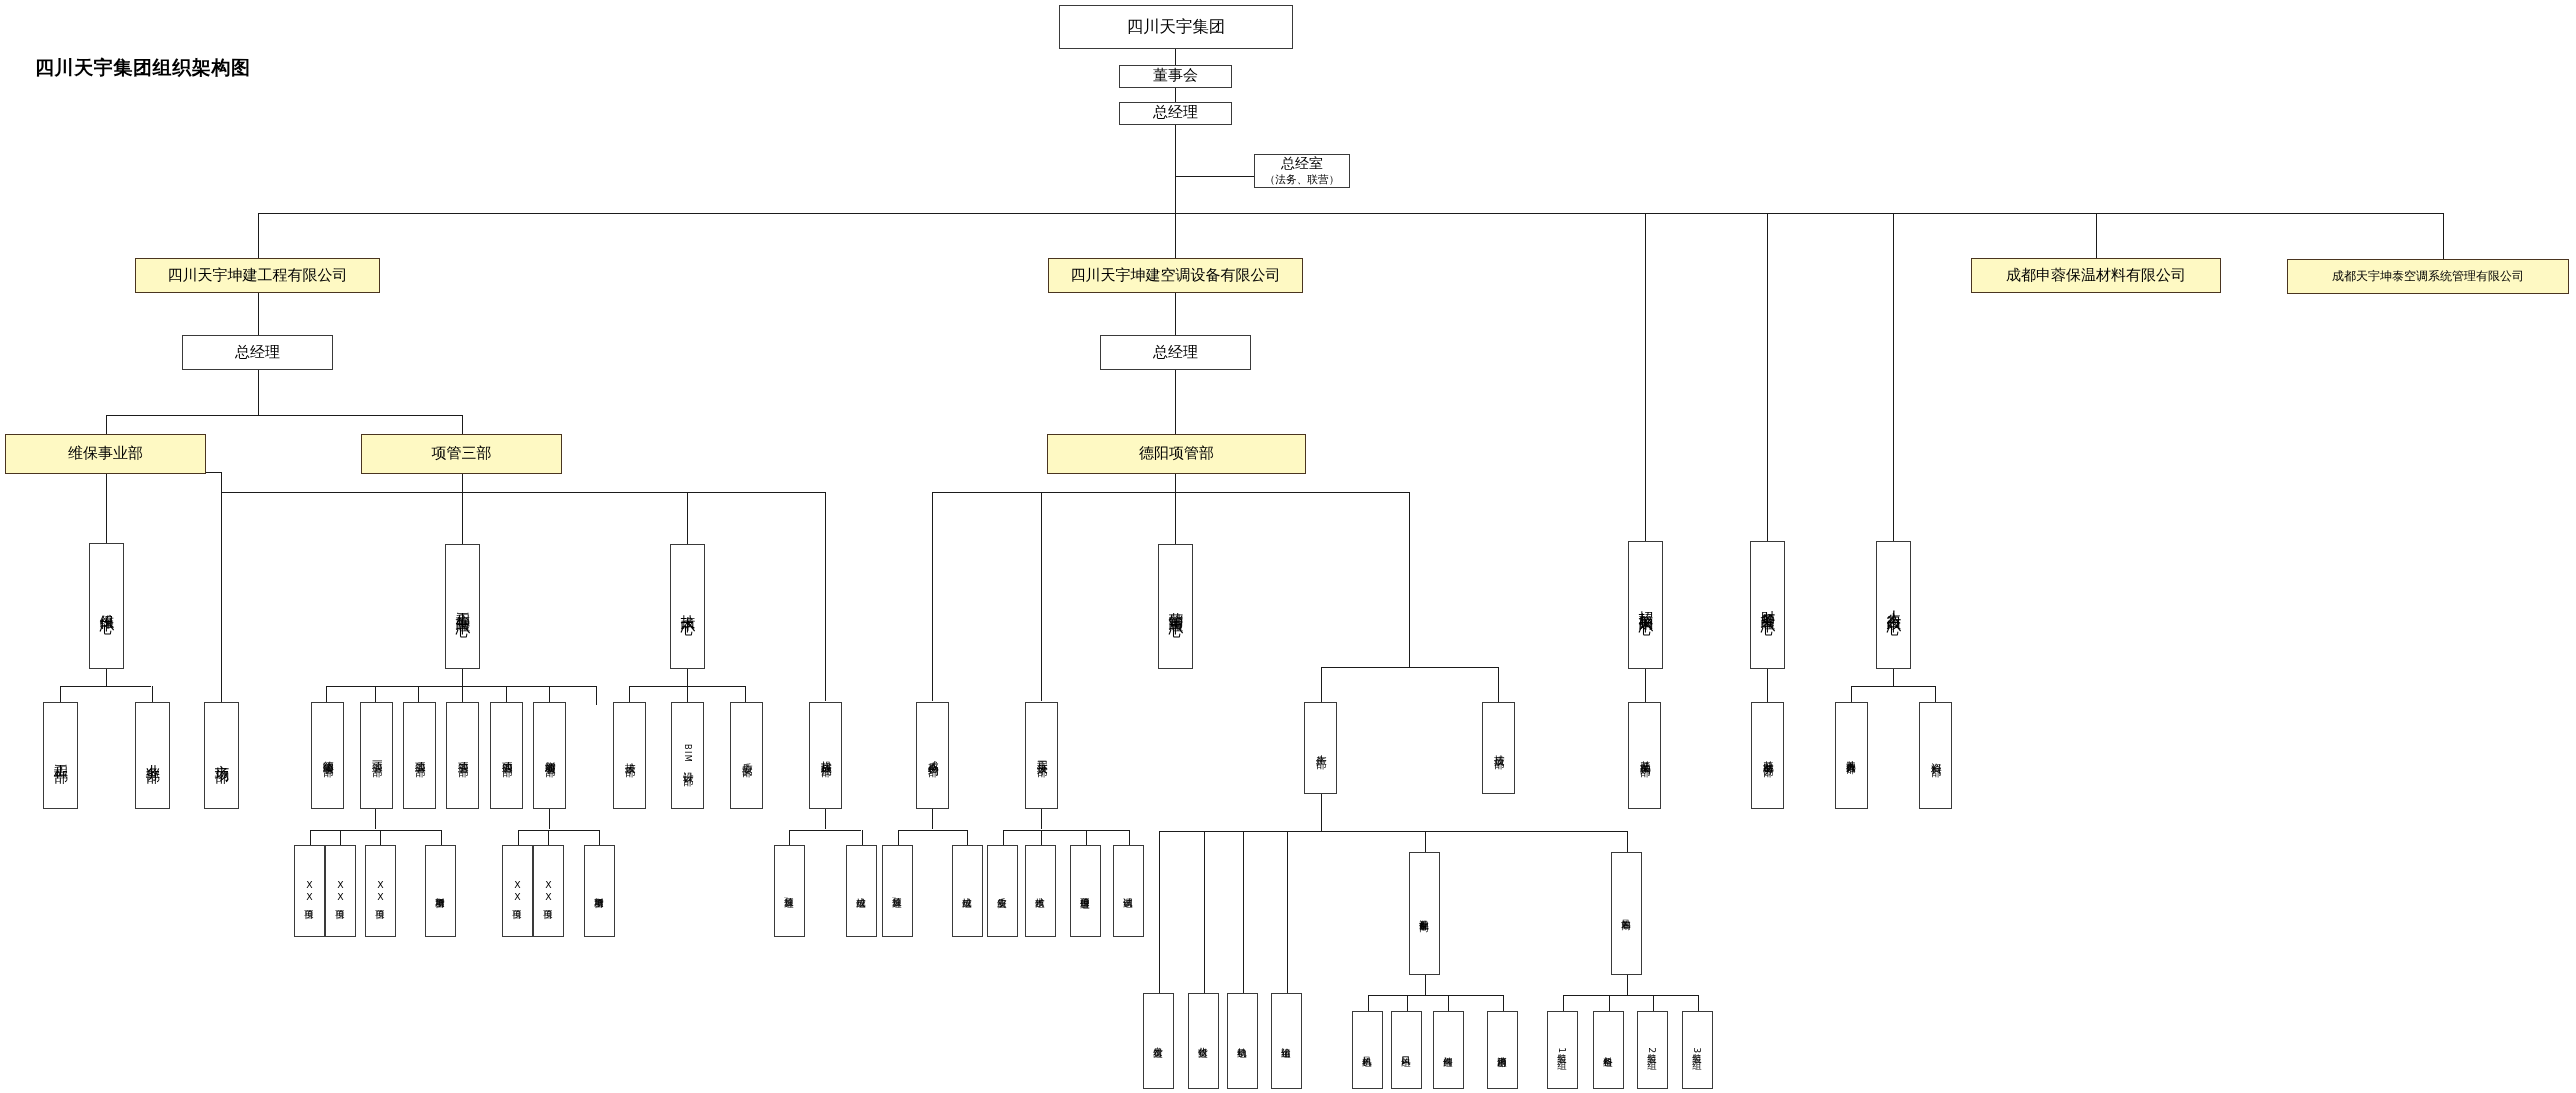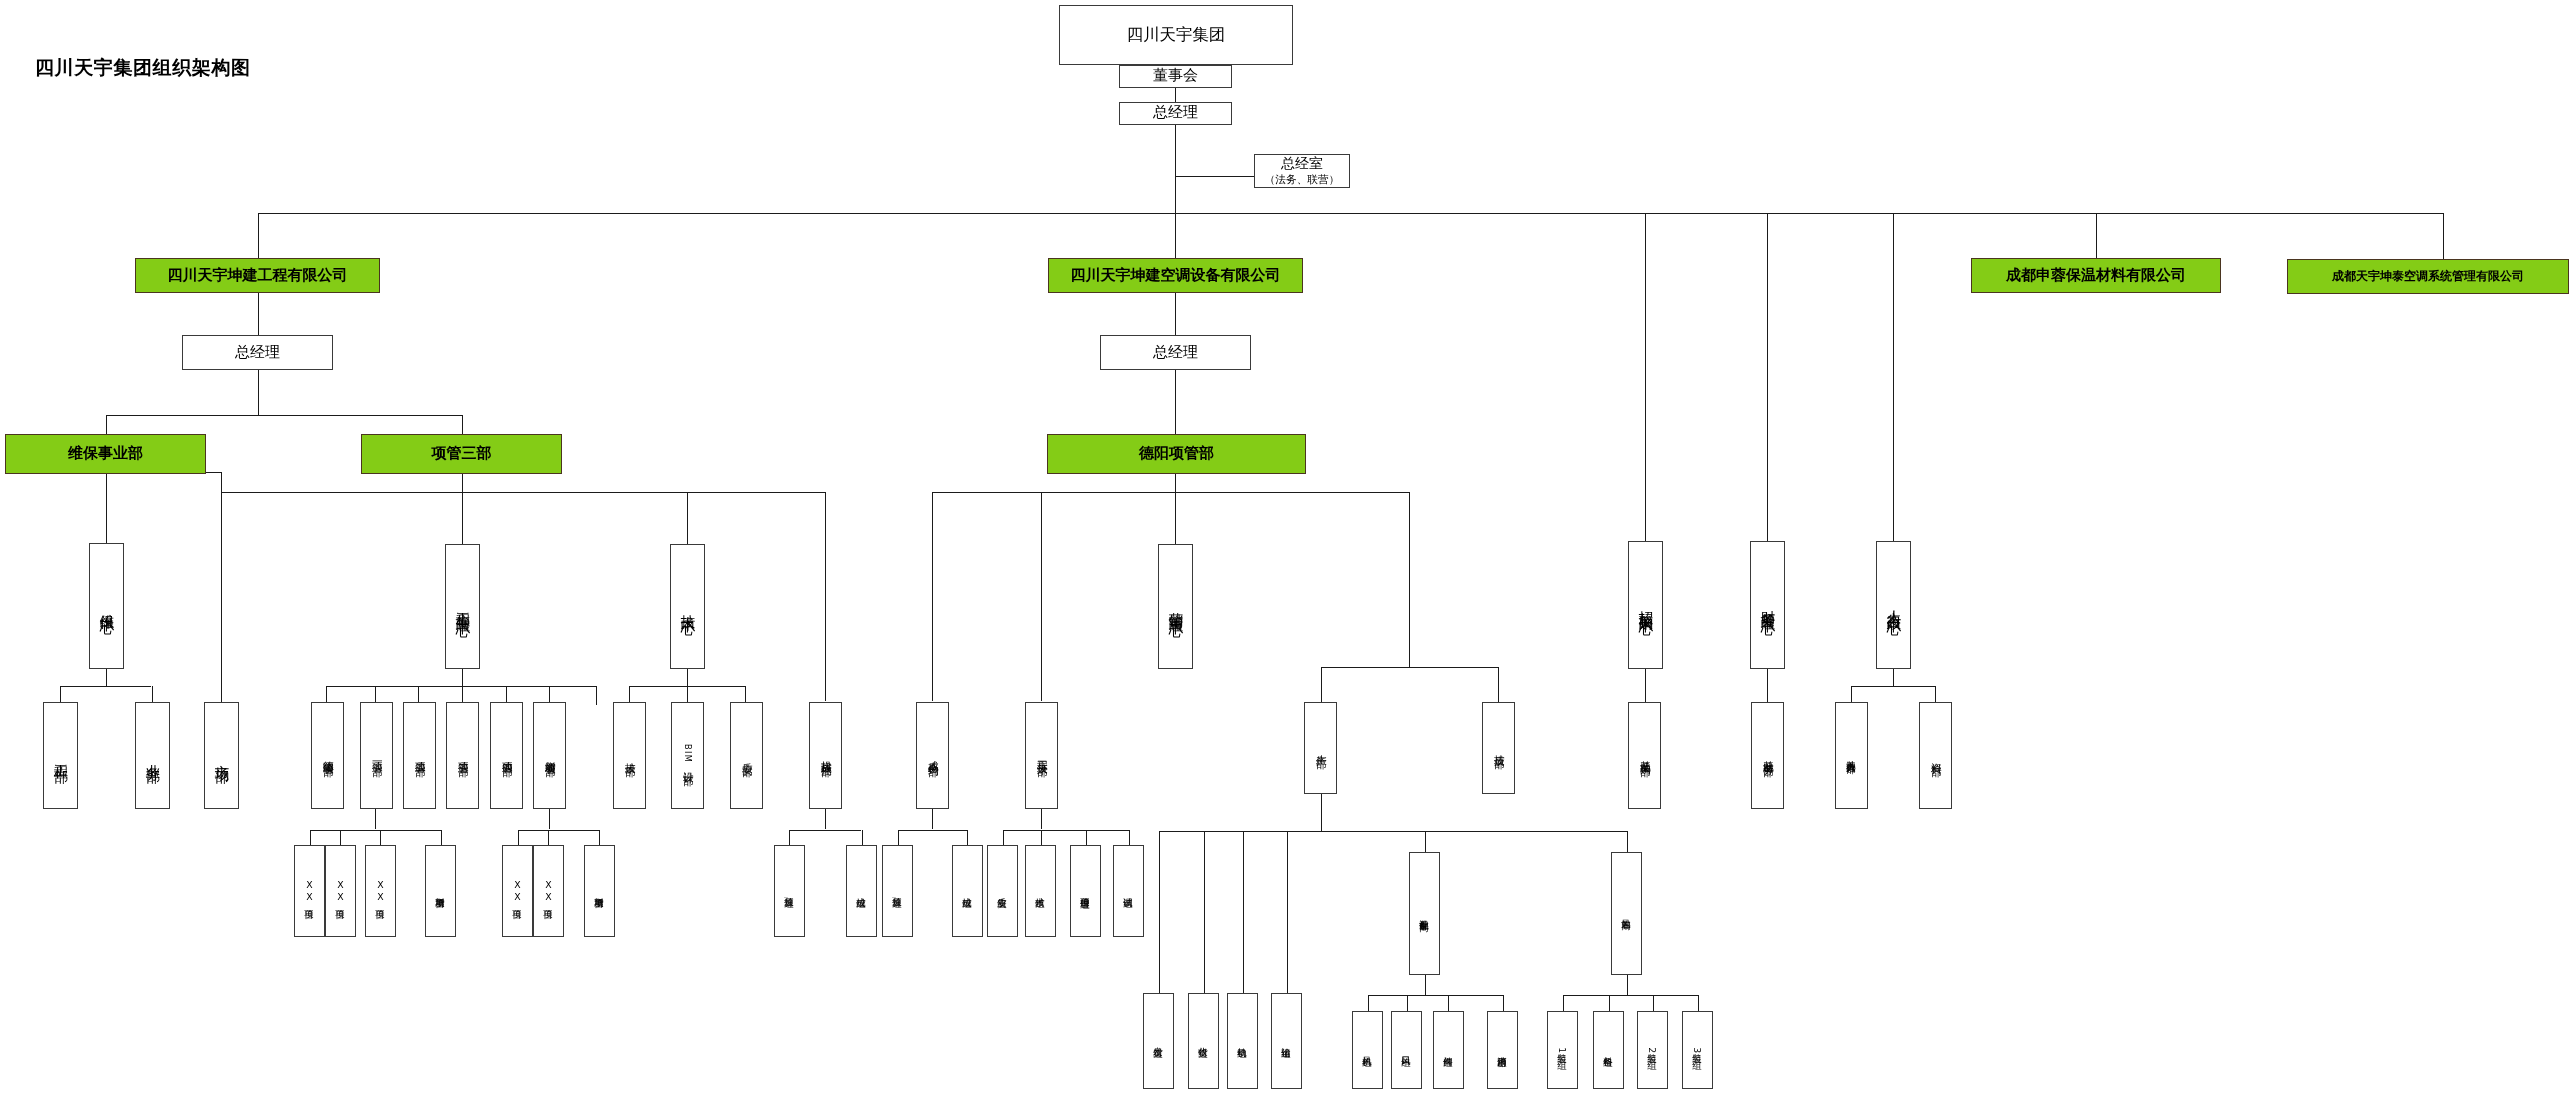--- a/index.html
+++ b/index.html
@@ -31,23 +31,23 @@
     background:#ffffff;
     color:#000000;
     display:flex;
     align-items:center;
     justify-content:center;
     text-align:center;
     line-height:1.18;
     z-index:3;
   }
   .node.orange{
-    background:#84cc16;
+    background:#fef9c3;
     border:1.3px solid #4a3520;
-    font-weight:bold;
+    font-weight:normal;
   }
   
   .h-text{
     writing-mode:horizontal-tb;
     font-size:15px;
     padding:1.3px 2.5px;
   }
   .h-text.big{font-size:16.4px;}
   .h-text.small{font-size:12px;}
   
@@ -203,21 +203,21 @@
   <div class="ln v" style="left:1653px;top:995px;height:15.7px;"></div>
   <div class="ln v" style="left:1698px;top:995px;height:15.7px;"></div>
 
   <div class="ln v" style="left:1645px;top:669px;height:33px;"></div>
   <div class="ln v" style="left:1767px;top:669px;height:33px;"></div>
   <div class="ln v" style="left:1893px;top:669px;height:17.6px;"></div>
   <div class="ln h" style="left:1851px;top:686px;width:84px;"></div>
   <div class="ln v" style="left:1851px;top:686px;height:15.7px;"></div>
   <div class="ln v" style="left:1935px;top:686px;height:15.7px;"></div>
 
-  <div class="node h-text big" style="left:1059px;top:5px;width:234px;height:60px;">四川天宇集团</div>
+  <div class="node h-text big" style="left:1059px;top:5px;width:234px;height:44px;">四川天宇集团</div>
 
   <div class="node h-text" style="left:1119px;top:65px;width:113px;height:22.6px;">董事会</div>
 
   <div class="node h-text" style="left:1119px;top:102px;width:113px;height:22.6px;">总经理</div>
 
   <div class="node stacked" style="left:1254px;top:154px;width:96px;height:34px;">
     <span class="l1">总经室</span>
     <span class="l2">（法务、联营）</span>
   </div>
 

